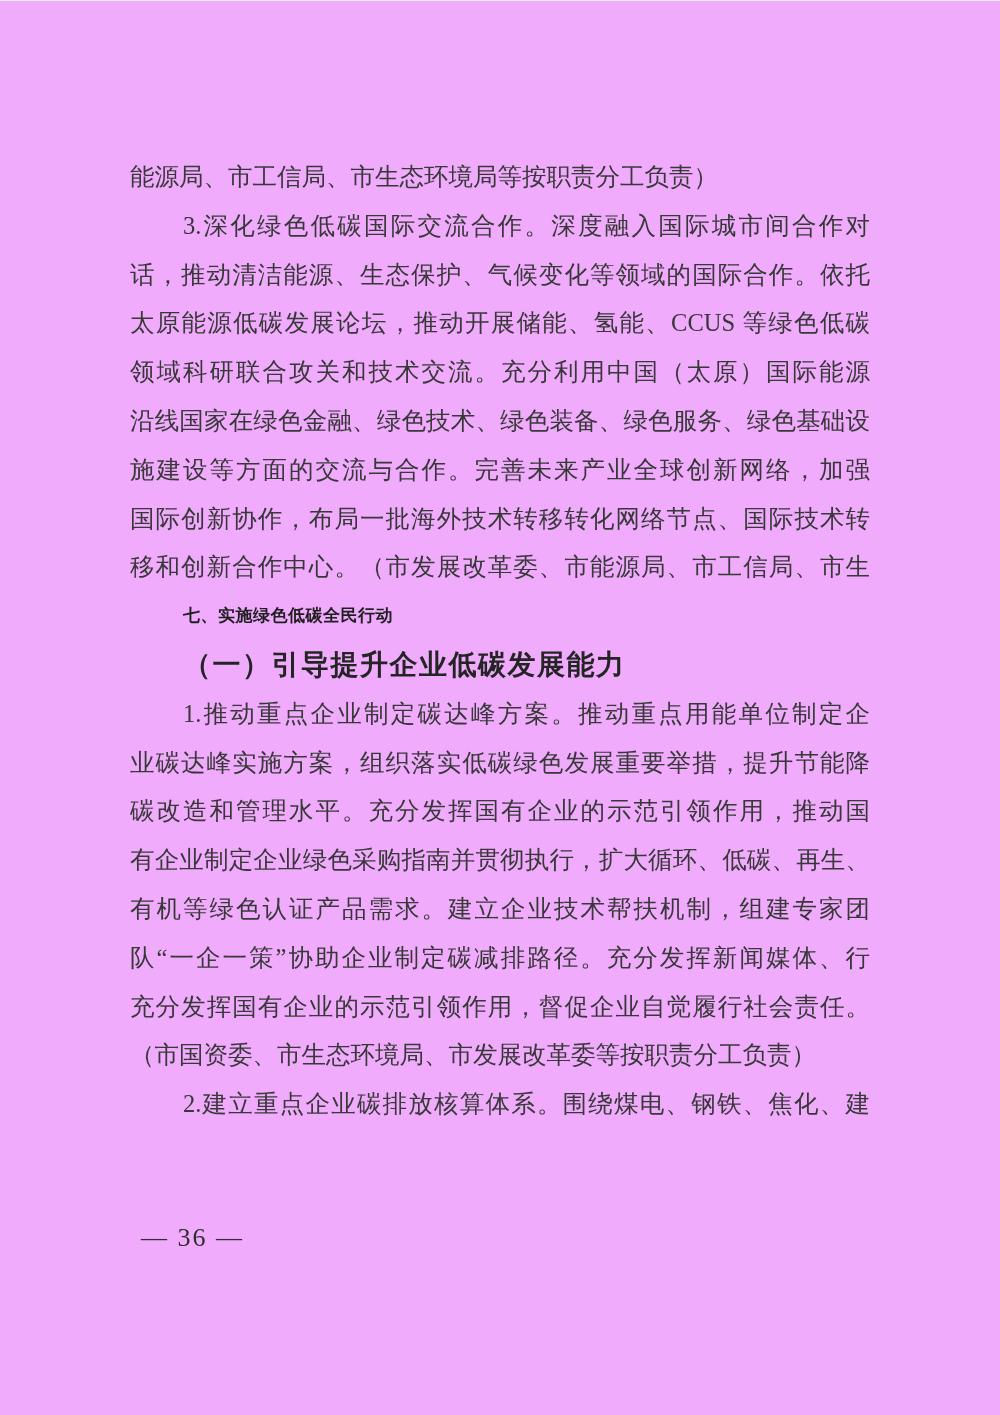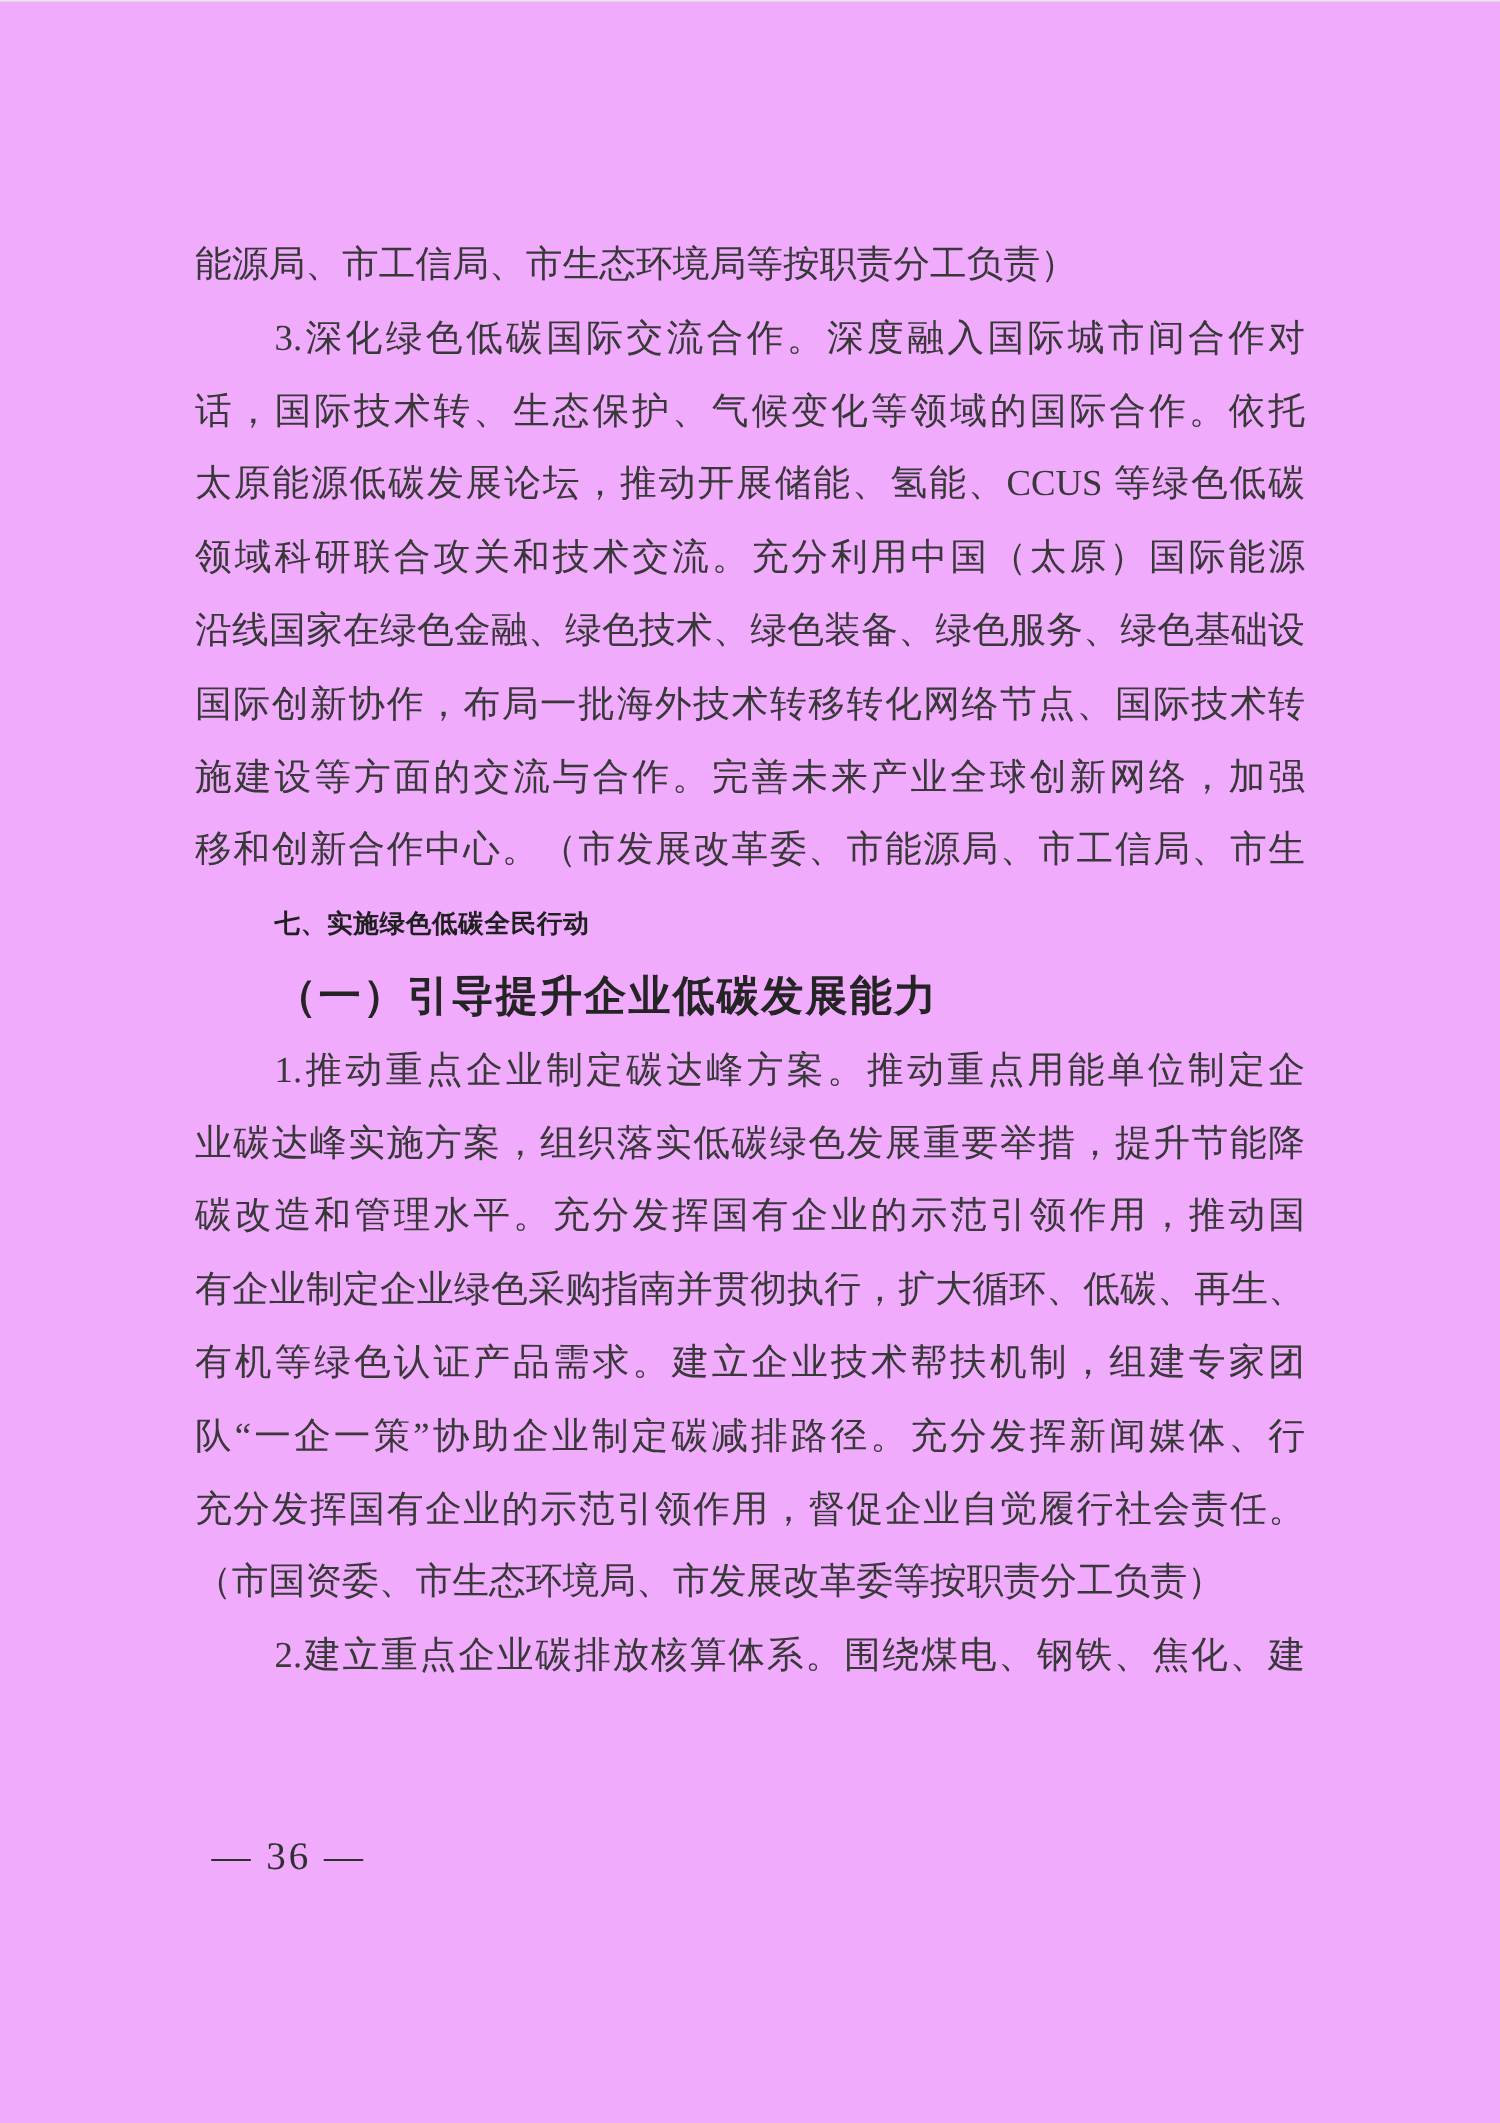--- a/index.html
+++ b/index.html
@@ -65,26 +65,26 @@
     text-align: right;
   }
 </style>
 </head>
 <body>
 
 <div class="page">
   <div class="text-block">
       <div class="line para-cont endline">能源局、市工信局、市生态环境局等按职责分工负责）</div>
       <div class="line para indent">3.深化绿色低碳国际交流合作。深度融入国际城市间合作对</div>
-      <div class="line para">话，国际技术转、生态保护、气候变化等领域的国际合作。依托</div>
+      <div class="line para">话，推动清洁能源、生态保护、气候变化等领域的国际合作。依托</div>
       <div class="line para">太原能源低碳发展论坛，推动开展储能、氢能、CCUS 等绿色低碳</div>
       <div class="line para">领域科研联合攻关和技术交流。充分利用中国（太原）国际能源</div>
       <div class="line para">沿线国家在绿色金融、绿色技术、绿色装备、绿色服务、绿色基础设</div>
+      <div class="line para">施建设等方面的交流与合作。完善未来产业全球创新网络，加强</div>
       <div class="line para">国际创新协作，布局一批海外技术转移转化网络节点、国际技术转</div>
-      <div class="line para">施建设等方面的交流与合作。完善未来产业全球创新网络，加强</div>
       <div class="line para">移和创新合作中心。（市发展改革委、市能源局、市工信局、市生</div>
       <div class="line heading1">七、实施绿色低碳全民行动</div>
       <div class="line heading2">（一）引导提升企业低碳发展能力</div>
       <div class="line para indent">1.推动重点企业制定碳达峰方案。推动重点用能单位制定企</div>
       <div class="line para">业碳达峰实施方案，组织落实低碳绿色发展重要举措，提升节能降</div>
       <div class="line para">碳改造和管理水平。充分发挥国有企业的示范引领作用，推动国</div>
       <div class="line para">有企业制定企业绿色采购指南并贯彻执行，扩大循环、低碳、再生、</div>
       <div class="line para">有机等绿色认证产品需求。建立企业技术帮扶机制，组建专家团</div>
       <div class="line para">队“一企一策”协助企业制定碳减排路径。充分发挥新闻媒体、行</div>
       <div class="line para">充分发挥国有企业的示范引领作用，督促企业自觉履行社会责任。</div>

